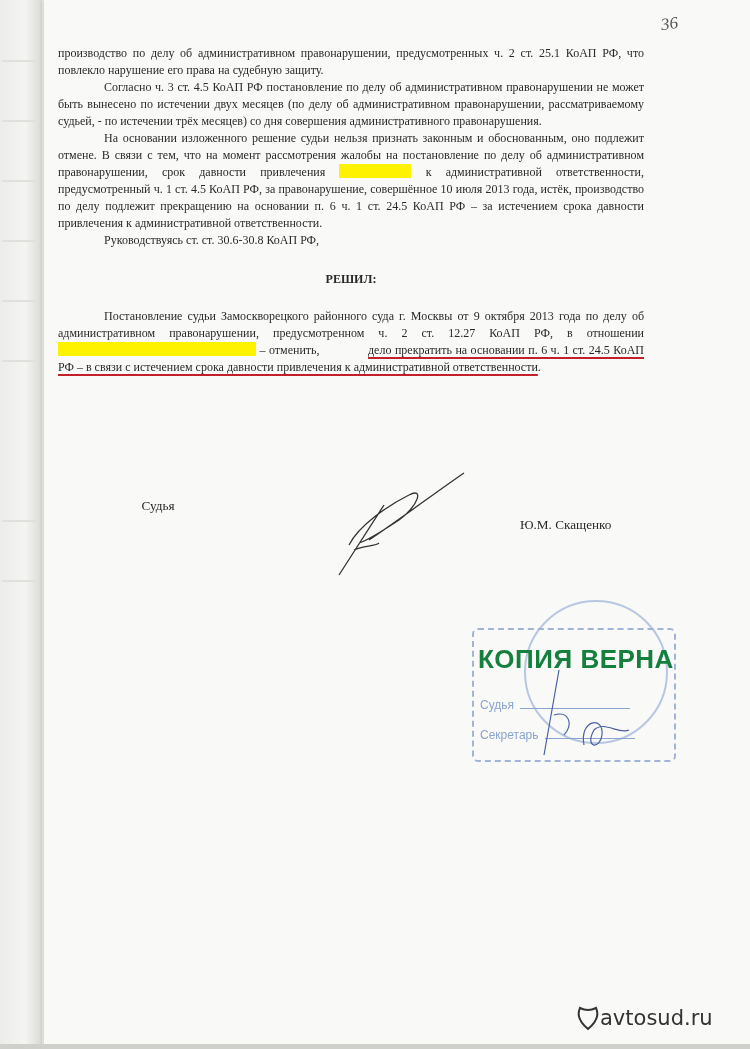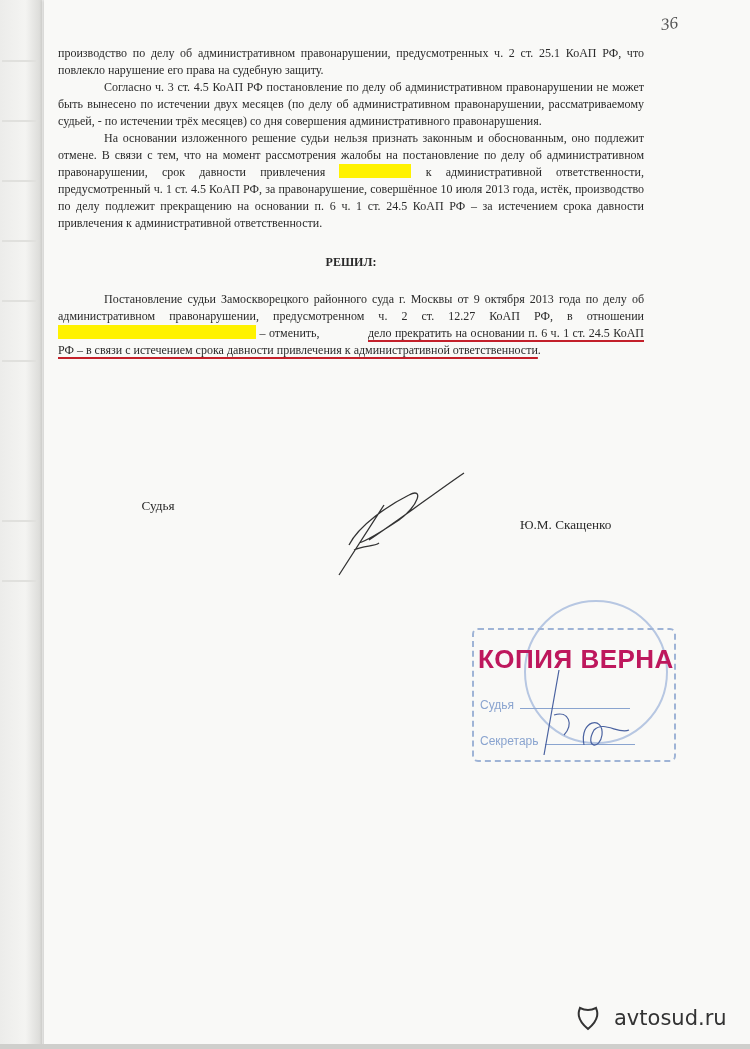--- a/index.html
+++ b/index.html
@@ -56,31 +56,31 @@
   .stamp-box {
     position:absolute; left:8px; top:28px; width:200px; height:130px;
     border:2px dashed #9fb4d6; border-radius:6px;
   }
   .stamp-circle {
     position:absolute; left:60px; top:0; width:140px; height:140px;
     border:2px solid #b7c7e2; border-radius:50%;
   }
   .stamp-title {
     position:absolute; left:14px; top:44px; font-family:"Liberation Sans","DejaVu Sans",sans-serif;
-    font-size:26px; font-weight:bold; color:#be185d; letter-spacing:0.5px;
+    font-size:26px; font-weight:bold; color:#15803d; letter-spacing:0.5px;
   }
   .stamp-line {
     position:absolute; font-family:"Liberation Sans","DejaVu Sans",sans-serif;
     font-size:12px; color:#8aa4cf;
   }
   .stamp-line .rule {
     display:inline-block; width:110px; border-bottom:1px solid #8aa4cf; margin-left:6px; vertical-align:0;
   }
   .watermark {
-    position:absolute; left:576px; top:1005px; display:flex; align-items:center; gap:14px;
+    position:absolute; left:576px; top:1005px; display:flex; align-items:center; gap:0;
     font-family:"DejaVu Sans","Liberation Sans",sans-serif; font-size:21px; color:#333;
   }
   .bottom-edge {
     position:absolute; left:0; top:1044px; width:750px; height:5px; background:#cfcfcc;
   }
 </style>
 </head>
 <body>
 
 <div class="left-strip">
@@ -94,41 +94,42 @@
     <div class="ghost" style="top:580px"></div>
 </div>
 
 <div class="page">
   <div class="page-number">36</div>
 
   <div class="content">
     <p>производство по делу об административном правонарушении, предусмотренных ч. 2 ст. 25.1 КоАП РФ, что повлекло нарушение его права на судебную защиту.</p>
     <p class="indent">Согласно ч. 3 ст. 4.5 КоАП РФ постановление по делу об административном правонарушении не может быть вынесено по истечении двух месяцев (по делу об административном правонарушении, рассматриваемому судьей, - по истечении трёх месяцев) со дня совершения административного правонарушения.</p>
     <p class="indent"><span>На основании изложенного решение судьи нельзя признать законным и обоснованным, оно подлежит отмене. В связи с тем, что на момент рассмотрения жалобы на постановление по делу об административном правонарушении, срок давности привлечения</span> <span class="redact r1"></span> <span>к административной ответственности, предусмотренный ч. 1 ст. 4.5 КоАП РФ, за правонарушение, совершённое 10 июля 2013 года, истёк, производство по делу подлежит прекращению на основании п. 6 ч. 1 ст. 24.5 КоАП РФ – за истечением срока давности привлечения к административной ответственности.</span></p>
+    <p class="indent">Руководствуясь ст. ст. 30.6-30.8 КоАП РФ,</p>
     <p class="heading">РЕШИЛ:</p>
     <p class="indent"><span>Постановление судьи Замоскворецкого районного суда г. Москвы от 9 октября 2013 года по делу об административном правонарушении, предусмотренном ч. 2 ст. 12.27 КоАП РФ, в отношении</span> <span class="redact r2"></span><span> – отменить, </span><span class="uline">дело прекратить на основании п. 6 ч. 1 ст. 24.5 КоАП РФ – в связи с истечением срока давности привлечения к административной ответственности</span><span>.</span></p>
   </div>
 
   <div class="sig-block">
     <div class="sig-left">
       <div>Судья</div>
     </div>
     <div class="sig-right">Ю.М. Скащенко</div>
   </div>
 
   <svg class="signature" width="140" height="120" viewBox="0 0 140 120">
     <path d="M10 110 L55 40 M20 80 C30 60,60 40,80 30 C95 22,90 40,70 55 C55 65,40 75,30 78 M40 75 C70 55,110 25,135 8 M25 85 C35 80,45 82,50 78" stroke="#333" stroke-width="1.3" fill="none"></path>
   </svg>
 
   <div class="stamp">
     <div class="stamp-circle"></div>
     <div class="stamp-box"></div>
     <div class="stamp-title">КОПИЯ ВЕРНА</div>
     <div class="stamp-line" style="left:16px;top:98px"><span>Судья</span><span class="rule"></span></div>
-    <div class="stamp-line" style="left:16px;top:134px"><span>Секретарь</span><span class="rule" style="width:90px"></span></div>
+    <div class="stamp-line" style="left:16px;top:128px"><span>Секретарь</span><span class="rule" style="width:90px"></span></div>
     <svg style="position:absolute;left:60px;top:60px" width="110" height="100" viewBox="0 0 110 100">
       <path d="M20 95 L35 10 M30 55 C45 50,50 65,40 75 M60 85 C55 60,80 55,78 75 C76 90,60 88,70 70 C80 60,95 75,105 70" stroke="#4a62a0" stroke-width="1.2" fill="none"></path>
     </svg>
   </div>
 </div>
 
 <div class="watermark">
   <svg width="24" height="26" viewBox="0 0 24 26">
     <path d="M4 3 Q12 7 20 3 L21 6 Q23 15 12 24 Q1 15 3 6 Z" fill="none" stroke="#333" stroke-width="2"></path>
   </svg>

